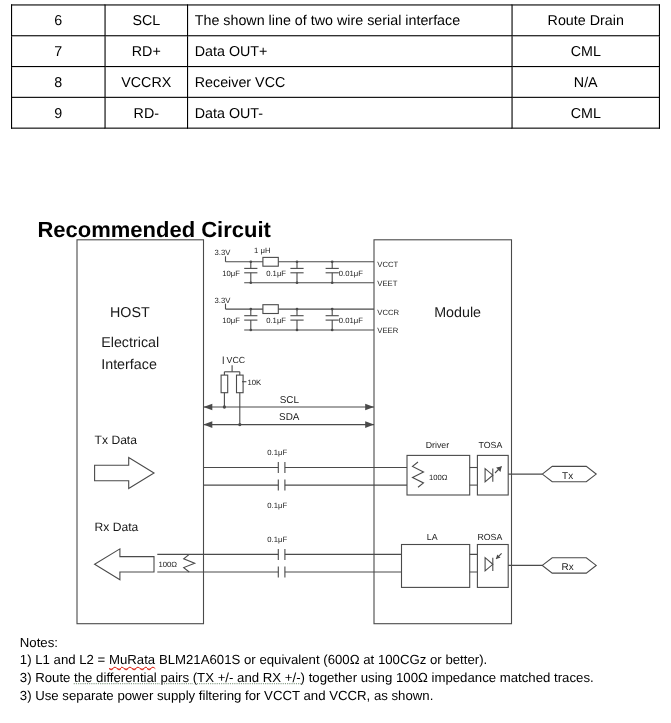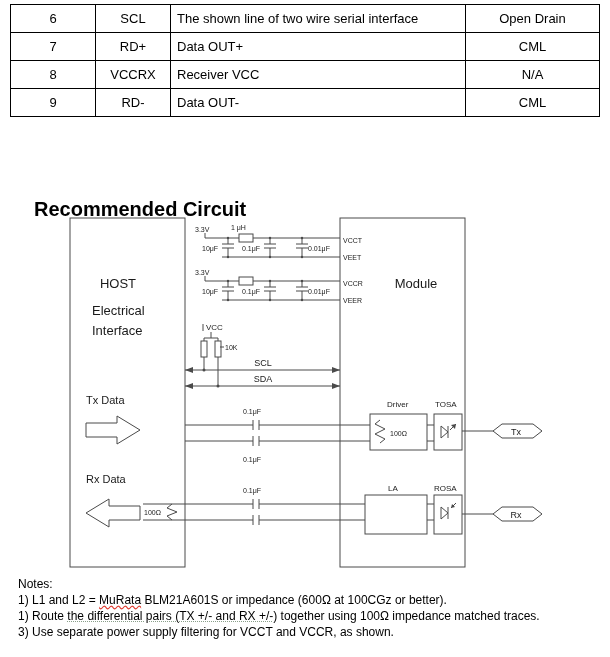--- a/index.html
+++ b/index.html
@@ -33,21 +33,21 @@
       <col style="width:85px">
       <col style="width:75px">
       <col style="width:295px">
       <col style="width:134px">
     </colgroup>
   <tbody>
     <tr>
       <td class="c">6</td>
       <td class="c">SCL</td>
       <td>The shown line of two wire serial interface</td>
-      <td class="c">Open Drain</td>
+      <td class="c">Route Drain</td>
     </tr>
     <tr>
       <td class="c">7</td>
       <td class="c">RD+</td>
       <td>Data OUT+</td>
       <td class="c">CML</td>
     </tr>
     <tr>
       <td class="c">8</td>
       <td class="c">VCCRX</td>
@@ -253,16 +253,16 @@
   <g>
     <line class="ln" x1="462" y1="514" x2="493" y2="514"></line>
     <polygon class="bx" points="493,514 502,507 533,507 542,514 533,521 502,521"></polygon>
     <text x="516" y="518" font-size="9" text-anchor="middle">Rx</text>
   </g>
 
 </svg>
 
 <div class="notes">
   <div class="t">Notes:</div>
-  <div><span>1) L1 and L2 = </span><span class="sp-red">MuRata</span><span> BLM21A601S or impedance (600Ω at 100CGz or better).</span></div>
-  <div><span>1) Route </span><span class="sp-dot">the differential pairs (TX +/- and RX +/-)</span><span> together using 100Ω impedance matched traces.</span></div>
+  <div><span>1) L1 and L2 = </span><span class="sp-red">MuRata</span><span> BLM21A601S or equivalent (600Ω at 100CGz or better).</span></div>
+  <div><span>3) Route </span><span class="sp-dot">the differential pairs (TX +/- and RX +/-)</span><span> together using 100Ω impedance matched traces.</span></div>
   <div>3) Use separate power supply filtering for VCCT and VCCR, as shown.</div>
 </div>
 
 </body></html>

